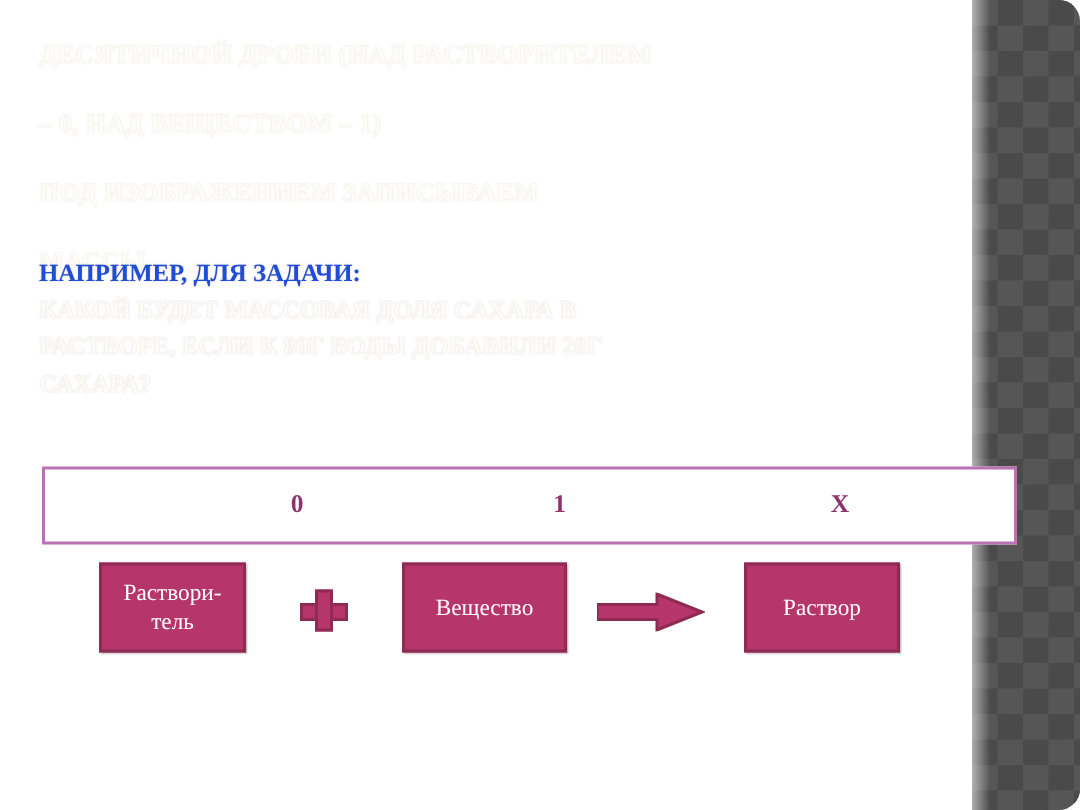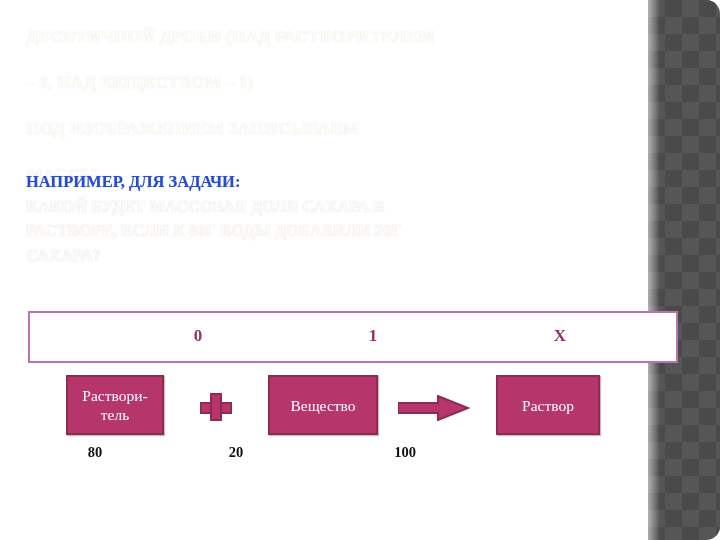--- a/index.html
+++ b/index.html
@@ -233,19 +233,14 @@
         <polygon points="0,8 40,8 40,1 70,13 40,25 40,18 0,18" fill="#b6356b" stroke="#8f2a52" stroke-width="2" stroke-linejoin="miter"></polygon>
       </svg>
     </div>
 
     <div class="concept-box" id="box-solution">
       <span>Раствор</span>
     </div>
 
   </div>
 
-  <div id="mass-row">
-    <span class="mass m0">80</span>
-    <span class="mass m1">20</span>
-    <span class="mass m2">100</span>
-  </div>
 
 </div>
 
 </body></html>

